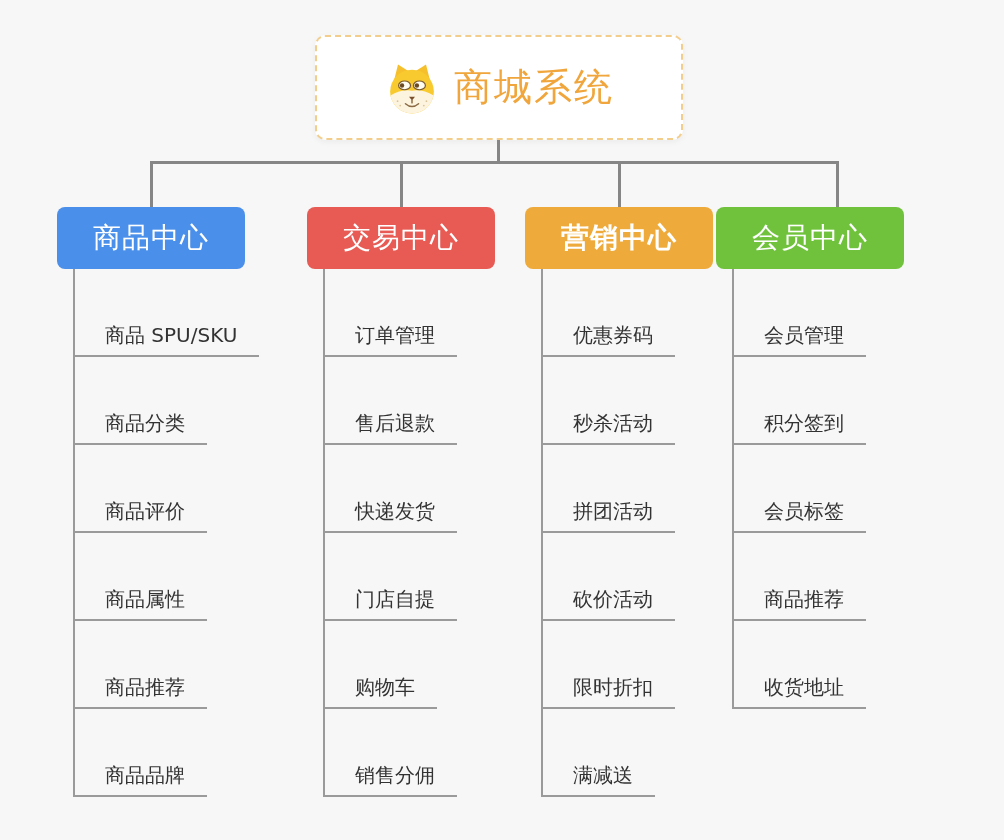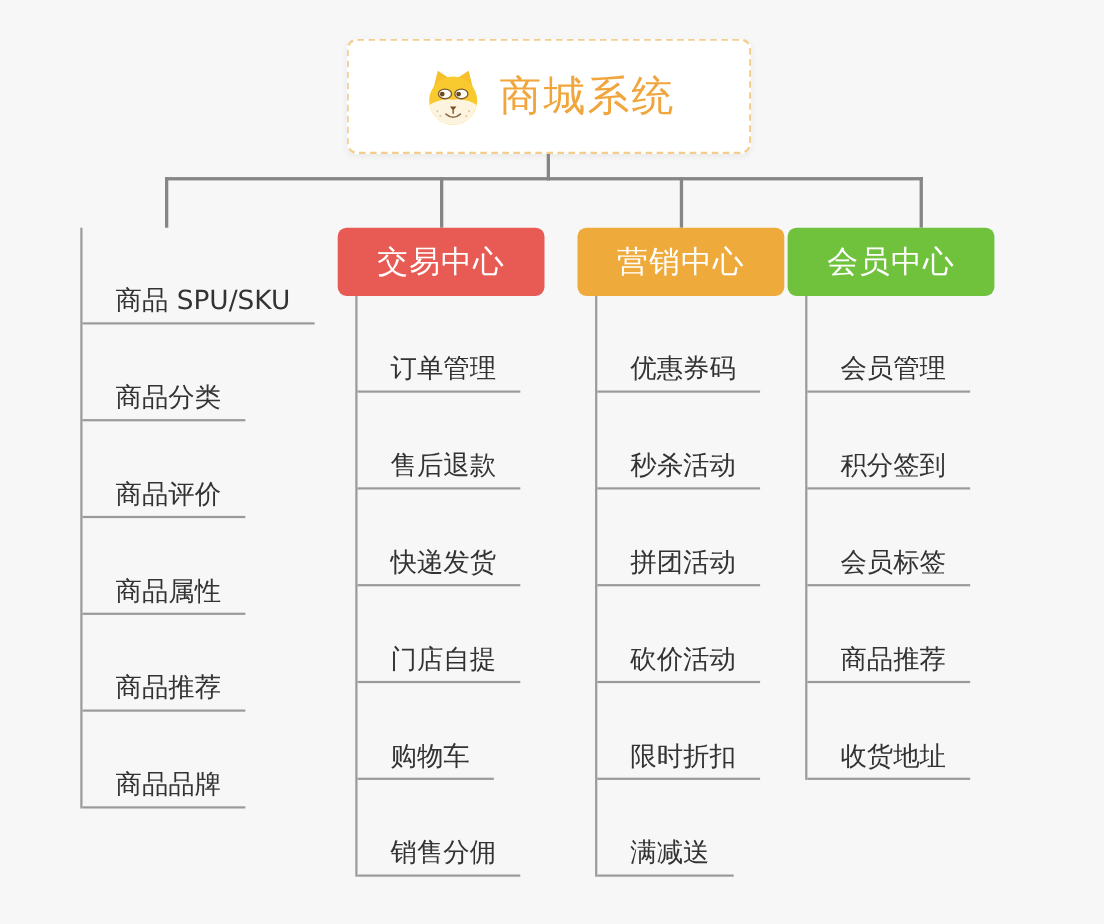--- a/index.html
+++ b/index.html
@@ -34,21 +34,21 @@
     white-space:nowrap;
   }
   .children {
     list-style:none; margin-left:16px; width:-moz-fit-content; width:fit-content;
     border-left:2px solid #9a9a9a;
   }
   .children li {
     width:-moz-fit-content; width:fit-content;
     padding:52px 22px 6px 30px;
     border-bottom:2px solid #9a9a9a;
-    font-size:24px; line-height:28px; color:#333333; white-space:nowrap;
+    font-size:20px; line-height:28px; color:#333333; white-space:nowrap;
   }
 </style>
 </head>
 <body>
 
 <div class="canvas">
 
   <div class="root-node">
     <span class="dog">
       <svg viewBox="0 0 64 60" width="56" height="54" aria-hidden="true">
@@ -77,20 +77,21 @@
   </div>
 
   <div class="trunk root-stub"></div>
   <div class="trunk trunk-h"></div>
   <div class="trunk stub stub-0"></div>
   <div class="trunk stub stub-1"></div>
   <div class="trunk stub stub-2"></div>
   <div class="trunk stub stub-3"></div>
 
   <div class="branch branch-0">
+    <div class="branch-head" style="background-color: rgb(74, 143, 234);">商品中心</div>
     <ul class="children">
       <li>商品 SPU/SKU</li>
       <li>商品分类</li>
       <li>商品评价</li>
       <li>商品属性</li>
       <li>商品推荐</li>
       <li>商品品牌</li>
     </ul>
   </div>
 
@@ -100,21 +101,21 @@
       <li>订单管理</li>
       <li>售后退款</li>
       <li>快递发货</li>
       <li>门店自提</li>
       <li>购物车</li>
       <li>销售分佣</li>
     </ul>
   </div>
 
   <div class="branch branch-2">
-    <div class="branch-head" style="background-color: rgb(238, 170, 58);">营销中心</div>
+    <div class="branch-head" style="background-color: rgb(238, 170, 58); font-weight: bold;">营销中心</div>
     <ul class="children">
       <li>优惠券码</li>
       <li>秒杀活动</li>
       <li>拼团活动</li>
       <li>砍价活动</li>
       <li>限时折扣</li>
       <li>满减送</li>
     </ul>
   </div>
 

